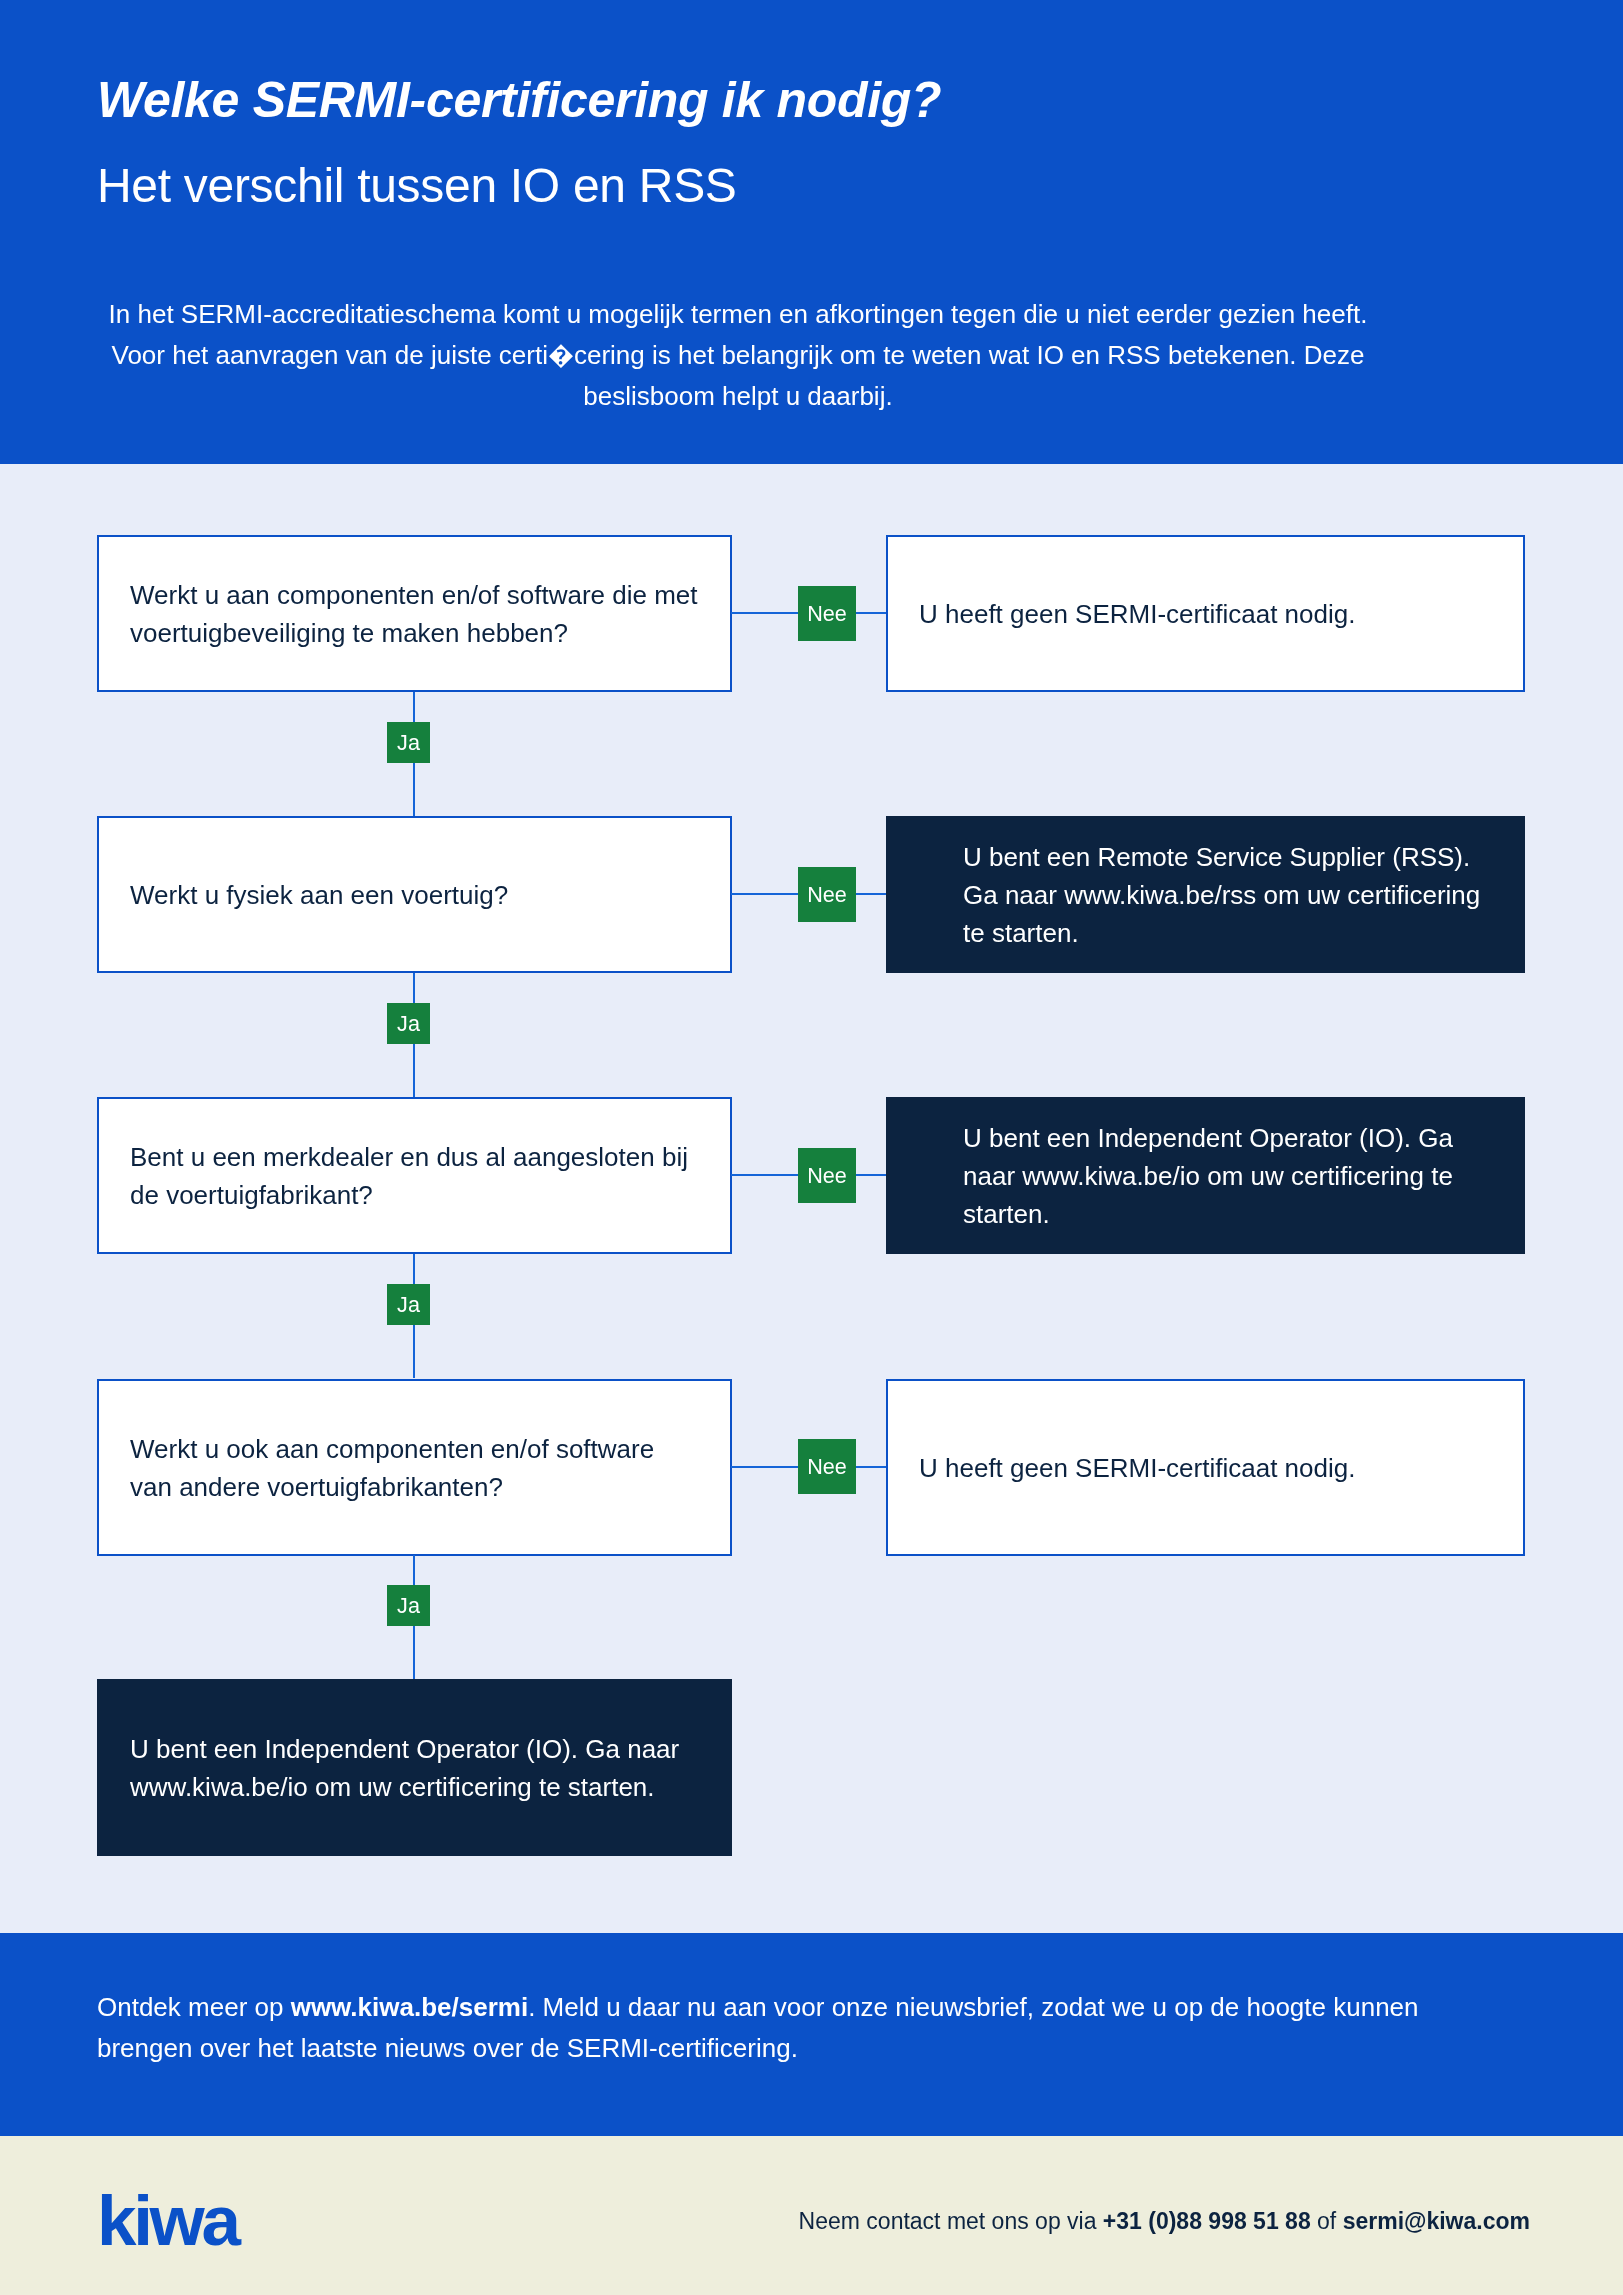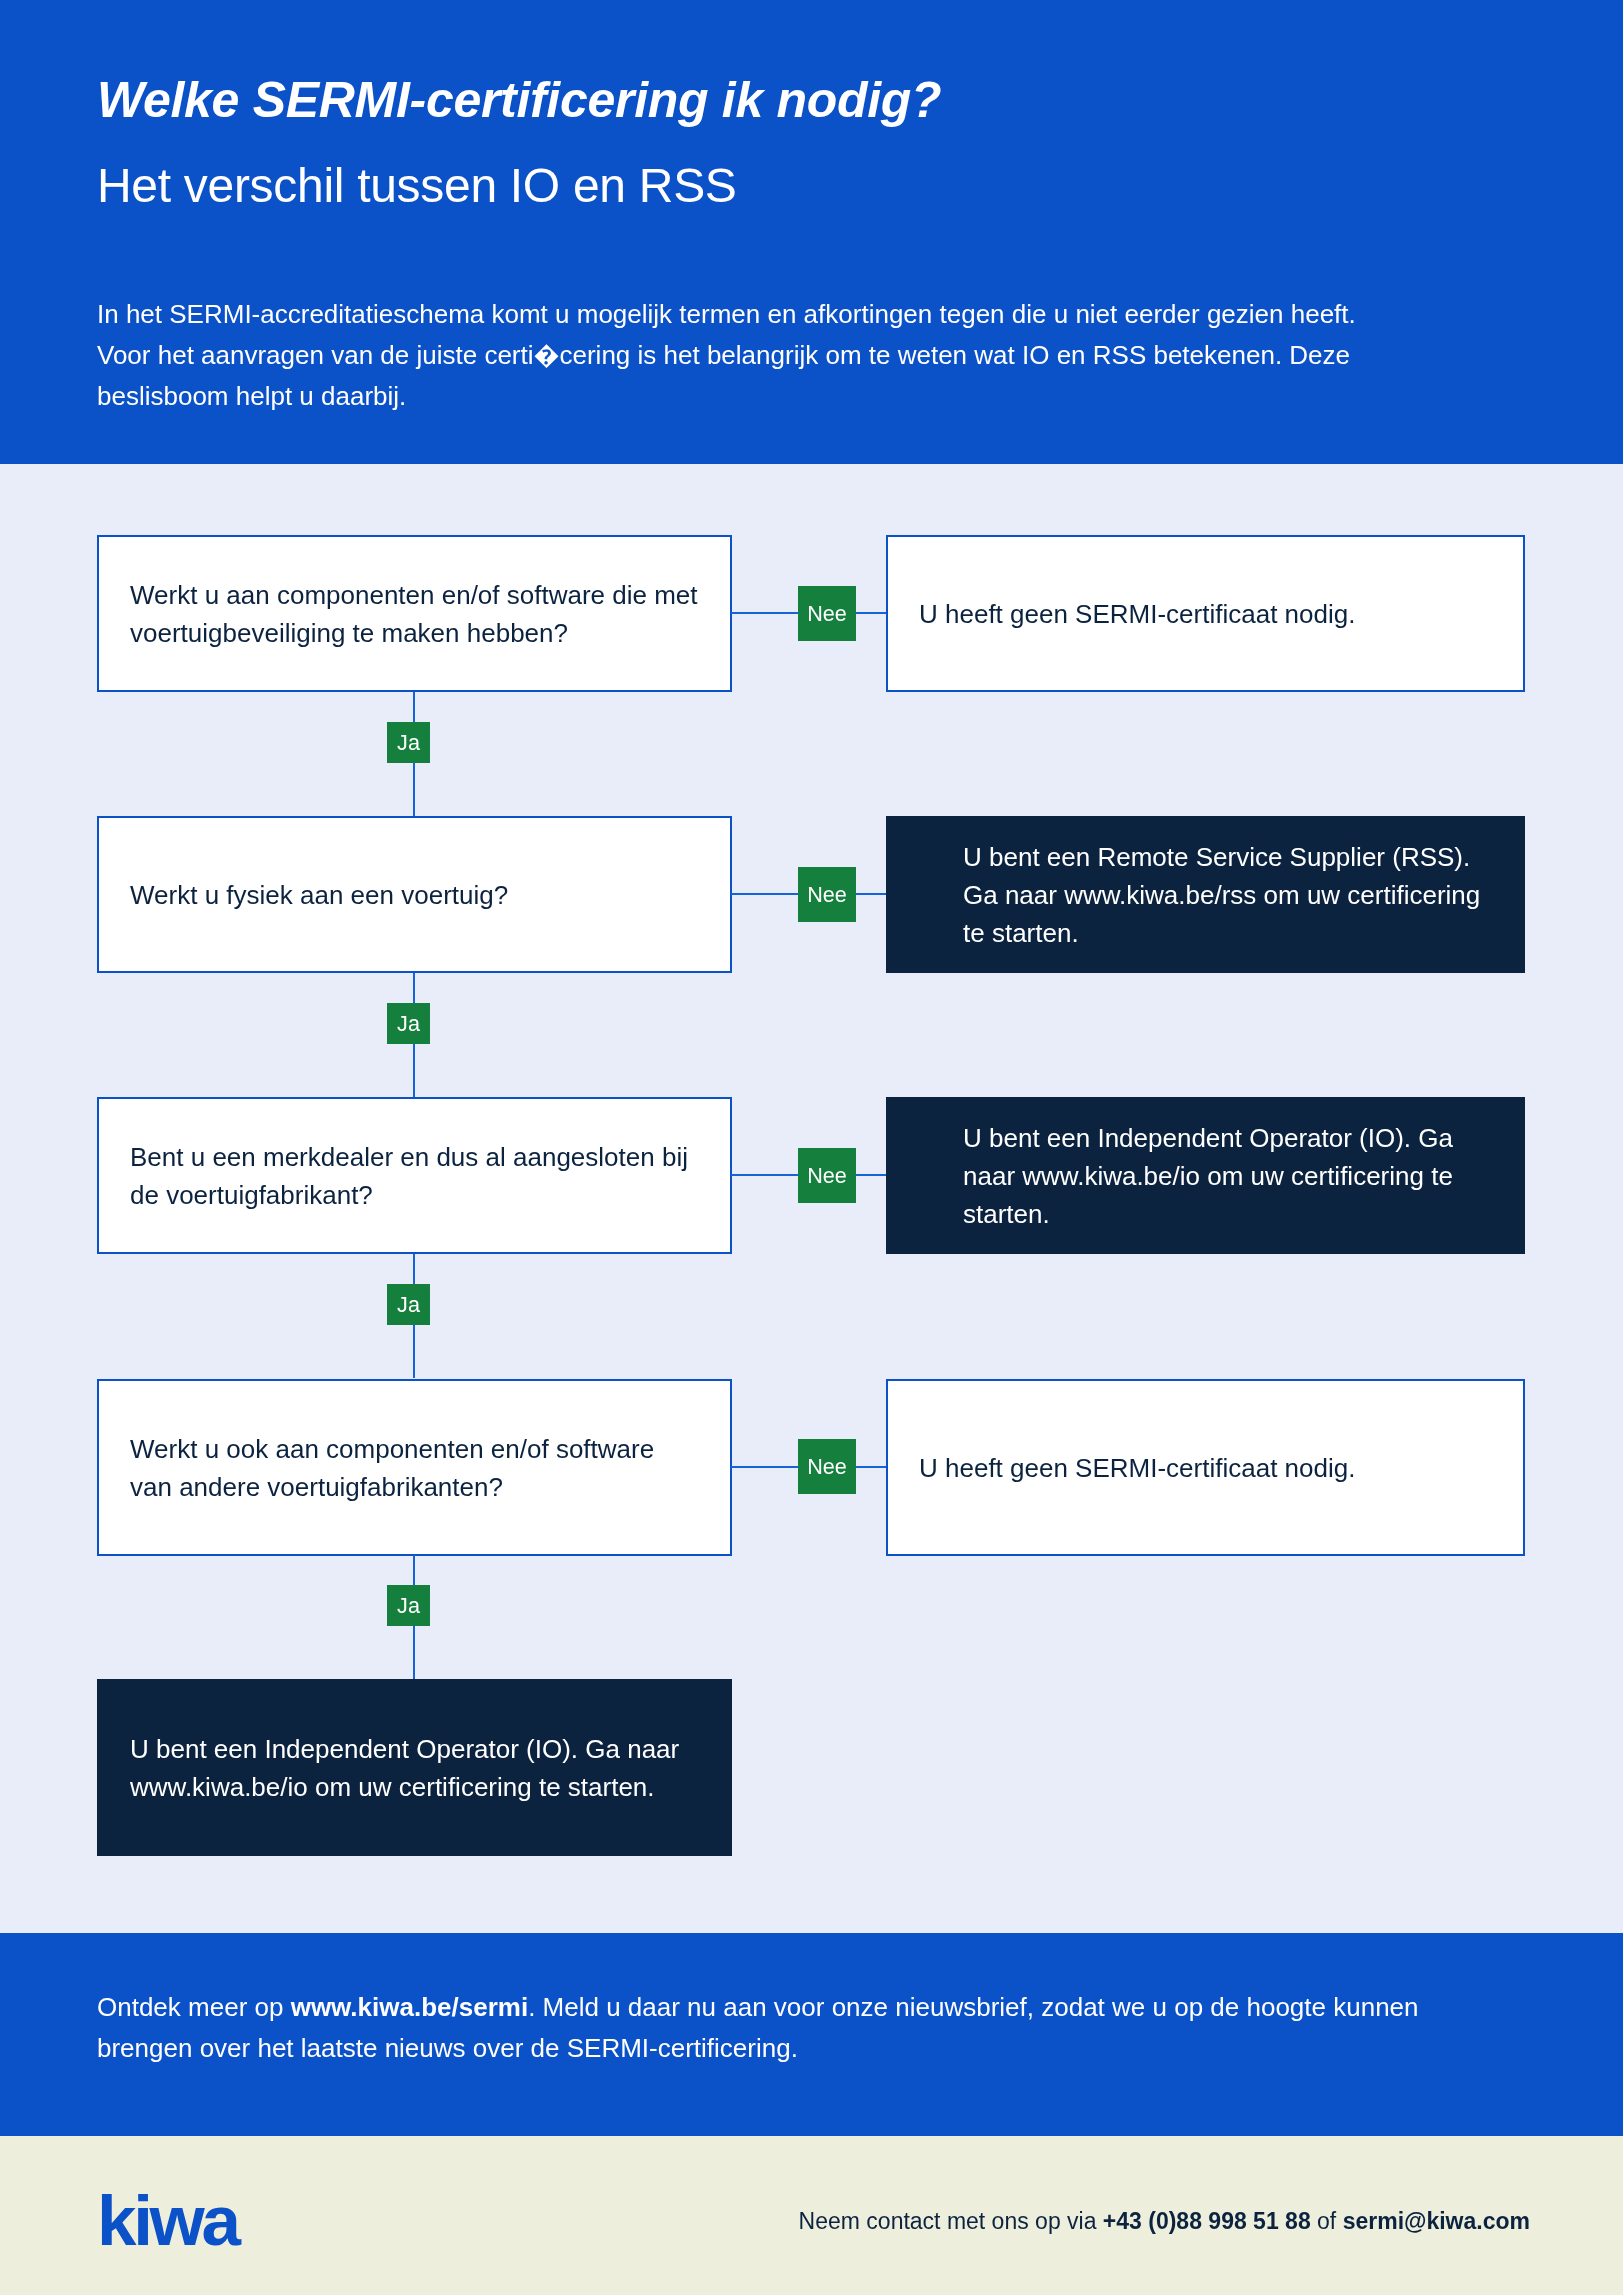--- a/index.html
+++ b/index.html
@@ -26,21 +26,21 @@
     font-style:italic;font-weight:bold;
     color:#ffffff;letter-spacing:-0.3px;white-space:nowrap;
   }
   .subtitle{
     position:absolute;left:0;top:160px;
     font-size:48px;line-height:52px;
     font-weight:400;color:#ffffff;letter-spacing:-0.3px;white-space:nowrap;
   }
   .intro{
     position:absolute;left:0;top:294px;width:1282px;
-    font-size:26px;line-height:41px;color:#ffffff;font-weight:400;
+    font-size:26px;line-height:41px;color:#ffffff;font-weight:400;text-align:center;
   }
 
   
   .flow{
     position:absolute;left:0;top:464px;width:1623px;height:1469px;
     background:#e8edf9;
   }
 
   
   .box{
@@ -191,15 +191,15 @@
 
 <div class="cta">
   <div class="cta-text">
     <span>Ontdek meer op </span><b>www.kiwa.be/sermi</b><span>. Meld u daar nu aan voor onze nieuwsbrief, zodat we u op de hoogte kunnen brengen over het laatste nieuws over de SERMI-certificering.</span>
   </div>
 </div>
 
 <div class="footer"></div>
 <div class="logo">kiwa</div>
 <div class="contact">
-  <span>Neem contact met ons op via </span><b>+43 (0)88 998 51 88</b><span> of </span><b>sermi@kiwa.com</b>
+  <span>Neem contact met ons op via </span><b>+31 (0)88 998 51 88</b><span> of </span><b>sermi@kiwa.com</b>
 </div>
 
 
 </body></html>

